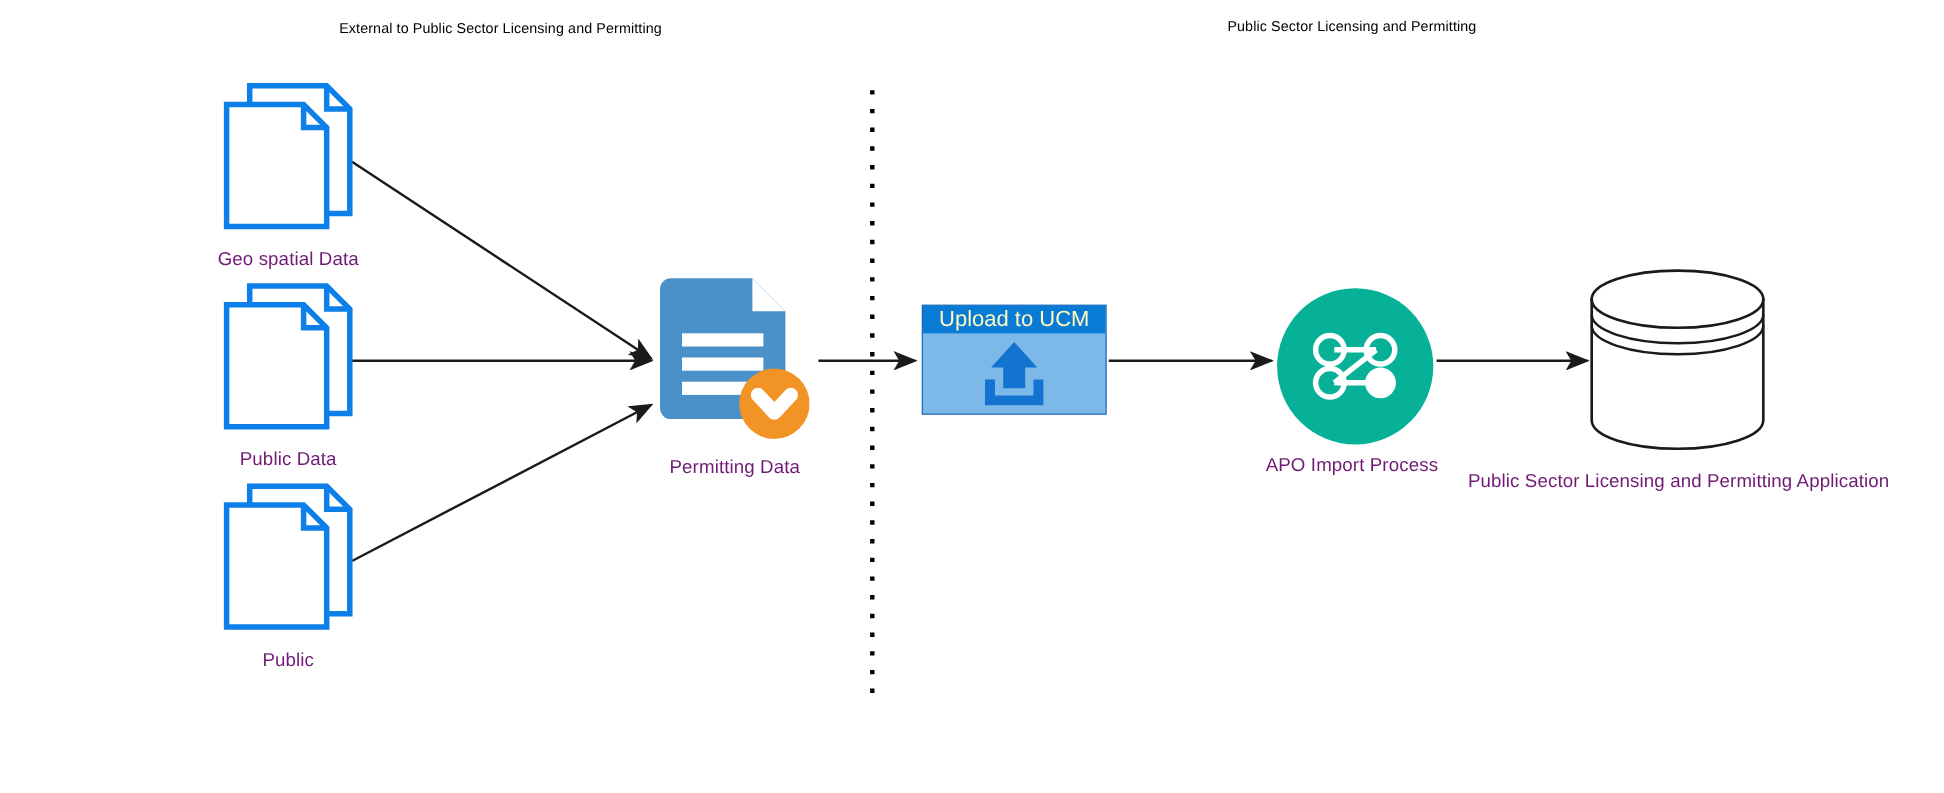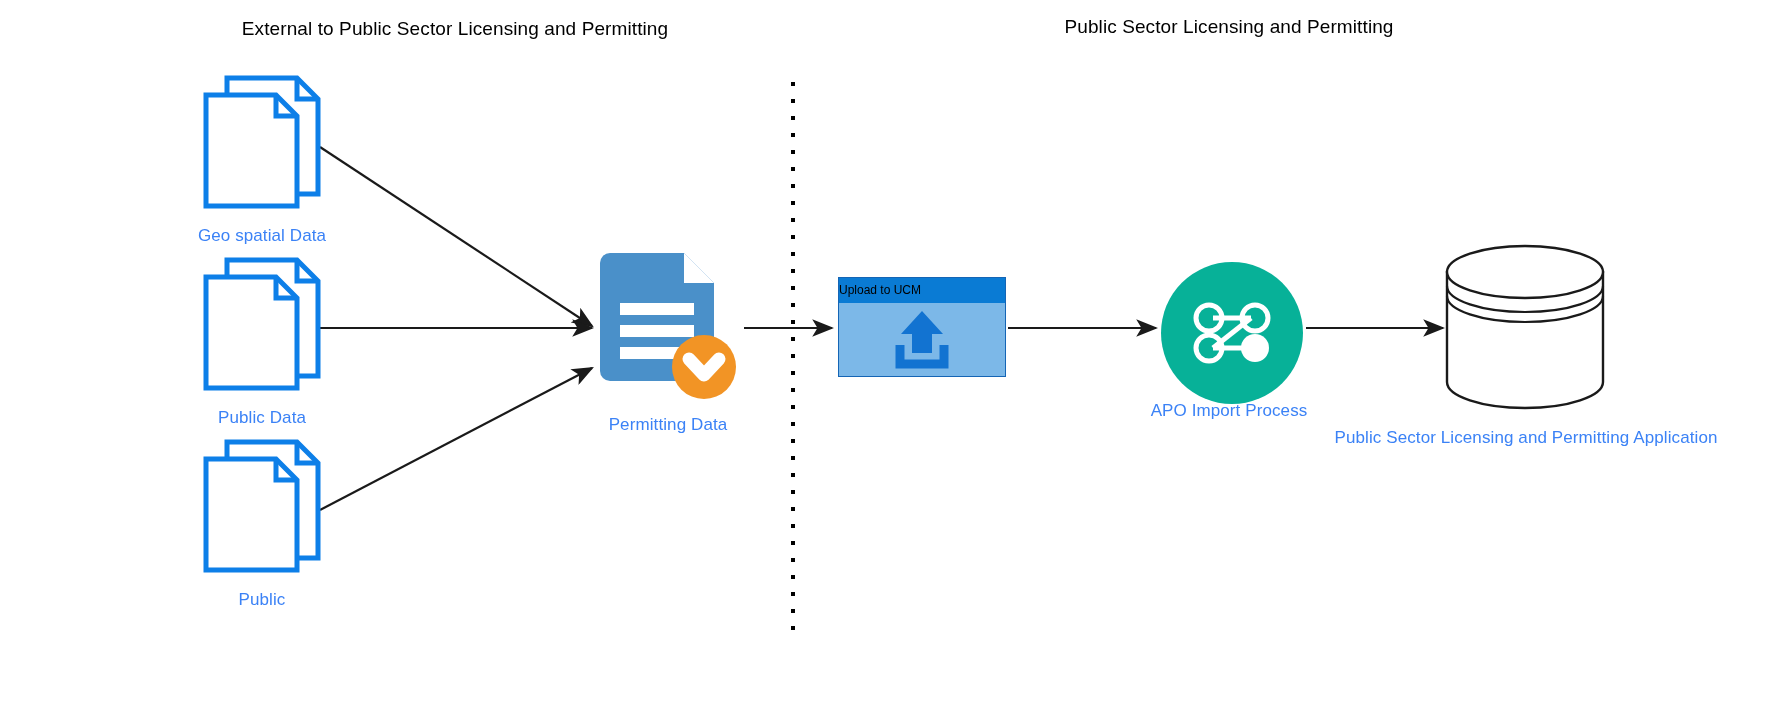--- a/index.html
+++ b/index.html
@@ -21,31 +21,31 @@
   }
   .svg-layer {
     position: absolute;
     left: 0;
     top: 0;
     width: 1767px;
     height: 721px;
   }
   .zone-title {
     position: absolute;
-    font-size: 19px;
+    font-size: 13px;
     color: #000000;
     white-space: nowrap;
     text-align: center;
     transform: translateX(-50%);
     letter-spacing: 0.1px;
   }
   .node-label {
     position: absolute;
     font-size: 17px;
-    color: #3b82f6;
+    color: #701a75;
     white-space: nowrap;
     text-align: center;
     transform: translateX(-50%);
     letter-spacing: 0.1px;
   }
   .doc-stack {
     position: absolute;
     width: 124px;
     height: 140px;
   }
@@ -56,24 +56,24 @@
     width: 168px;
     height: 100px;
     box-sizing: border-box;
     border: 1px solid #1565b5;
     background: #7cb8e8;
     overflow: hidden;
   }
   .ucm-header {
     height: 25px;
     background: #0a7bd4;
-    color: #000000;
-    font-size: 12px;
+    color: #fef9c3;
+    font-size: 20px;
     line-height: 25px;
-    text-align: left;
+    text-align: center;
     white-space: nowrap;
   }
   .ucm-body {
     position: relative;
     height: 73px;
   }
   .ucm-icon {
     position: absolute;
     left: 50%;
     top: 4px;
@@ -196,17 +196,17 @@
     <svg class="apo-icon" viewBox="0 0 86 70" width="86" height="70">
       <line x1="24" y1="20" x2="62" y2="20" stroke="#ffffff" stroke-width="5"></line>
       <line x1="24" y1="50" x2="62" y2="50" stroke="#ffffff" stroke-width="5"></line>
       <line x1="24" y1="50" x2="62" y2="20" stroke="#ffffff" stroke-width="5"></line>
       <circle cx="20" cy="20" r="13" fill="none" stroke="#ffffff" stroke-width="5"></circle>
       <circle cx="66" cy="20" r="13" fill="none" stroke="#ffffff" stroke-width="5"></circle>
       <circle cx="20" cy="50" r="13" fill="none" stroke="#ffffff" stroke-width="5"></circle>
       <circle cx="66" cy="50" r="14" fill="#ffffff"></circle>
     </svg>
   </div>
-  <div class="node-label" style="left:1229px; top:401px;">APO Import Process</div>
+  <div class="node-label" style="left:1229px; top:413px;">APO Import Process</div>
 
   <div class="node-label" style="left:1526px; top:413px;margin-top:15px;">Public Sector Licensing and Permitting Application</div>
 
 </div>
 
 </body></html>

